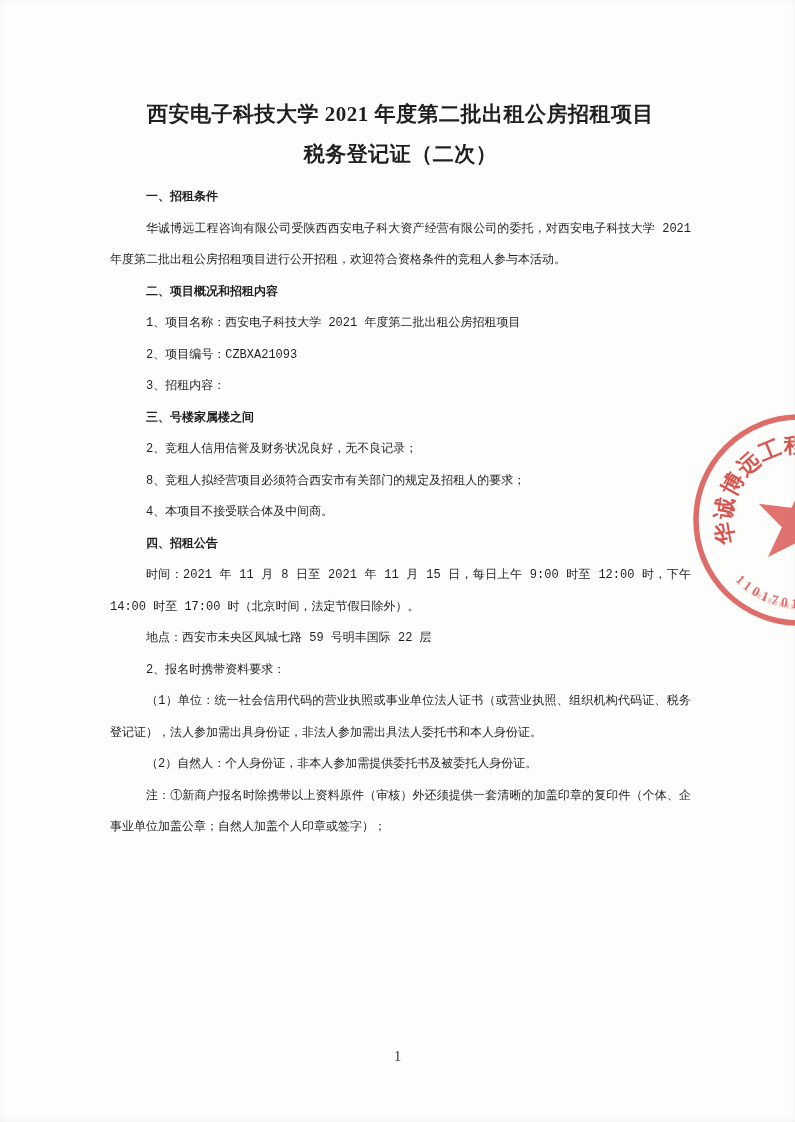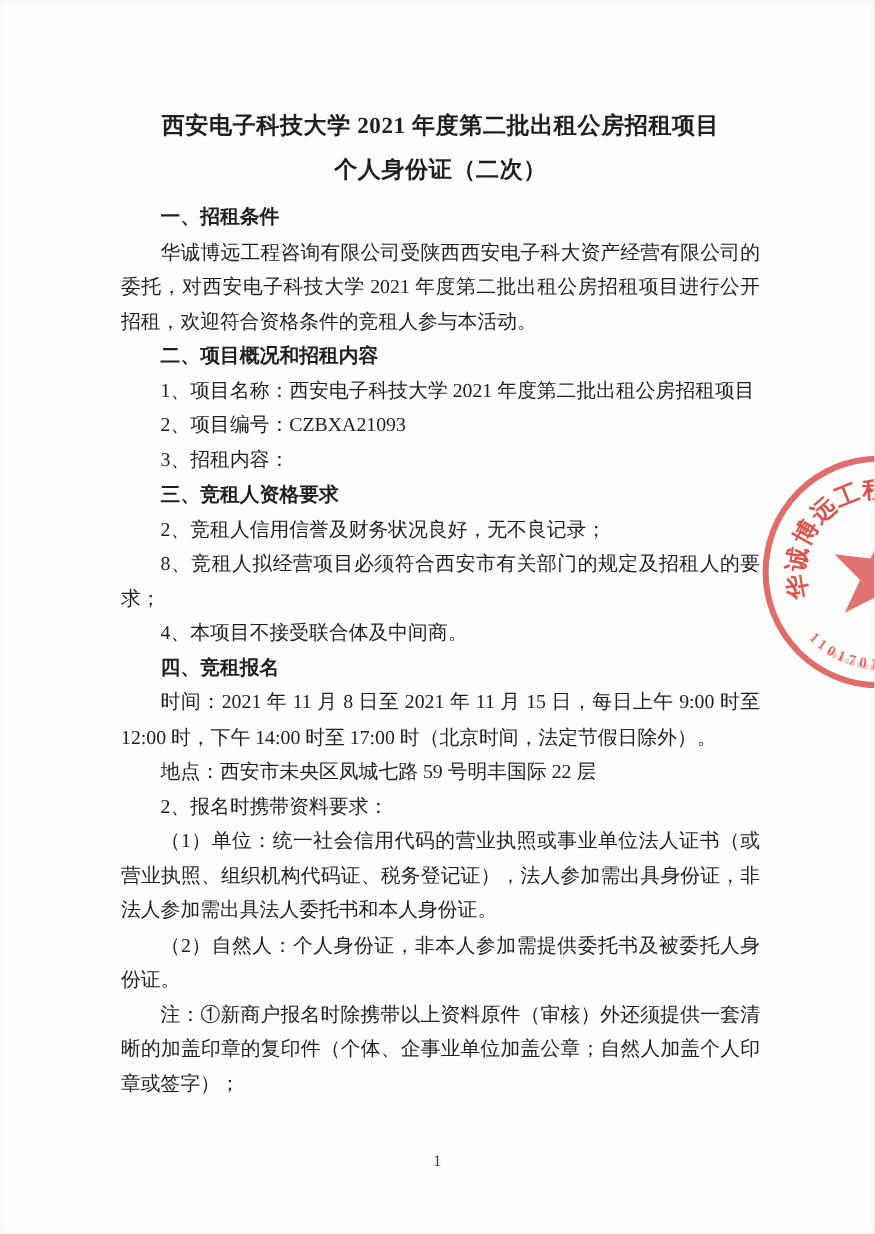--- a/index.html
+++ b/index.html
@@ -15,22 +15,22 @@
   .content{
     position:absolute;left:110px;top:98px;width:581px;
   }
   .t1,.t2{
     margin:0;font-size:21px;font-weight:bold;text-align:center;
     line-height:33px;letter-spacing:.5px;
   }
   .t2{margin-top:7px;}
   .body-blocks{margin-top:11px;}
   .blk{
-    margin:0;font-size:18px;line-height:31.5px;
-    text-align:justify;text-indent:36px;
+    margin:0;font-size:12px;line-height:31.5px;
+    text-align:justify;text-indent:36px;font-family:Liberation Mono, monospace;
   }
   .bold{font-weight:bold;}
   table.lease{
     border-collapse:collapse;
     width:600px;margin:3px 0 2px -1px;
     table-layout:fixed;
   }
   table.lease th,table.lease td{
     border:2px solid #2e2e2e;
     text-align:center;vertical-align:middle;
@@ -58,36 +58,36 @@
   .seal .company{font-size:22px;font-weight:bold;letter-spacing:1px;}
   .seal .serial{font-size:13.5px;font-weight:bold;letter-spacing:4px;}
 </style>
 </head>
 <body>
 
 <div class="page">
 
   <div class="content">
     <h1 class="t1">西安电子科技大学 2021 年度第二批出租公房招租项目</h1>
-    <h1 class="t2">个人身份证（二次）</h1>
+    <h1 class="t2">税务登记证（二次）</h1>
 
     <div class="body-blocks">
       <p class="blk bold">一、招租条件</p>
       <p class="blk">华诚博远工程咨询有限公司受陕西西安电子科大资产经营有限公司的委托，对西安电子科技大学 2021 年度第二批出租公房招租项目进行公开招租，欢迎符合资格条件的竞租人参与本活动。</p>
       <p class="blk bold">二、项目概况和招租内容</p>
       <p class="blk">1、项目名称：西安电子科技大学 2021 年度第二批出租公房招租项目</p>
       <p class="blk">2、项目编号：CZBXA21093</p>
       <p class="blk">3、招租内容：</p>
 
 
-      <p class="blk bold">三、竞租人资格要求</p>
+      <p class="blk bold">三、号楼家属楼之间</p>
       <p class="blk">2、竞租人信用信誉及财务状况良好，无不良记录；</p>
       <p class="blk">8、竞租人拟经营项目必须符合西安市有关部门的规定及招租人的要求；</p>
       <p class="blk">4、本项目不接受联合体及中间商。</p>
-      <p class="blk bold">四、竞租报名</p>
+      <p class="blk bold">四、招租公告</p>
       <p class="blk">时间：2021 年 11 月 8 日至 2021 年 11 月 15 日，每日上午 9:00 时至 12:00 时，下午 14:00 时至 17:00 时（北京时间，法定节假日除外）。</p>
       <p class="blk">地点：西安市未央区凤城七路 59 号明丰国际 22 层</p>
       <p class="blk">2、报名时携带资料要求：</p>
       <p class="blk">（1）单位：统一社会信用代码的营业执照或事业单位法人证书（或营业执照、组织机构代码证、税务登记证），法人参加需出具身份证，非法人参加需出具法人委托书和本人身份证。</p>
       <p class="blk">（2）自然人：个人身份证，非本人参加需提供委托书及被委托人身份证。</p>
       <p class="blk">注：①新商户报名时除携带以上资料原件（审核）外还须提供一套清晰的加盖印章的复印件（个体、企事业单位加盖公章；自然人加盖个人印章或签字）；</p>
     </div>
   </div>
 
   <svg class="seal" viewBox="0 0 260 262" xmlns="http://www.w3.org/2000/svg">

